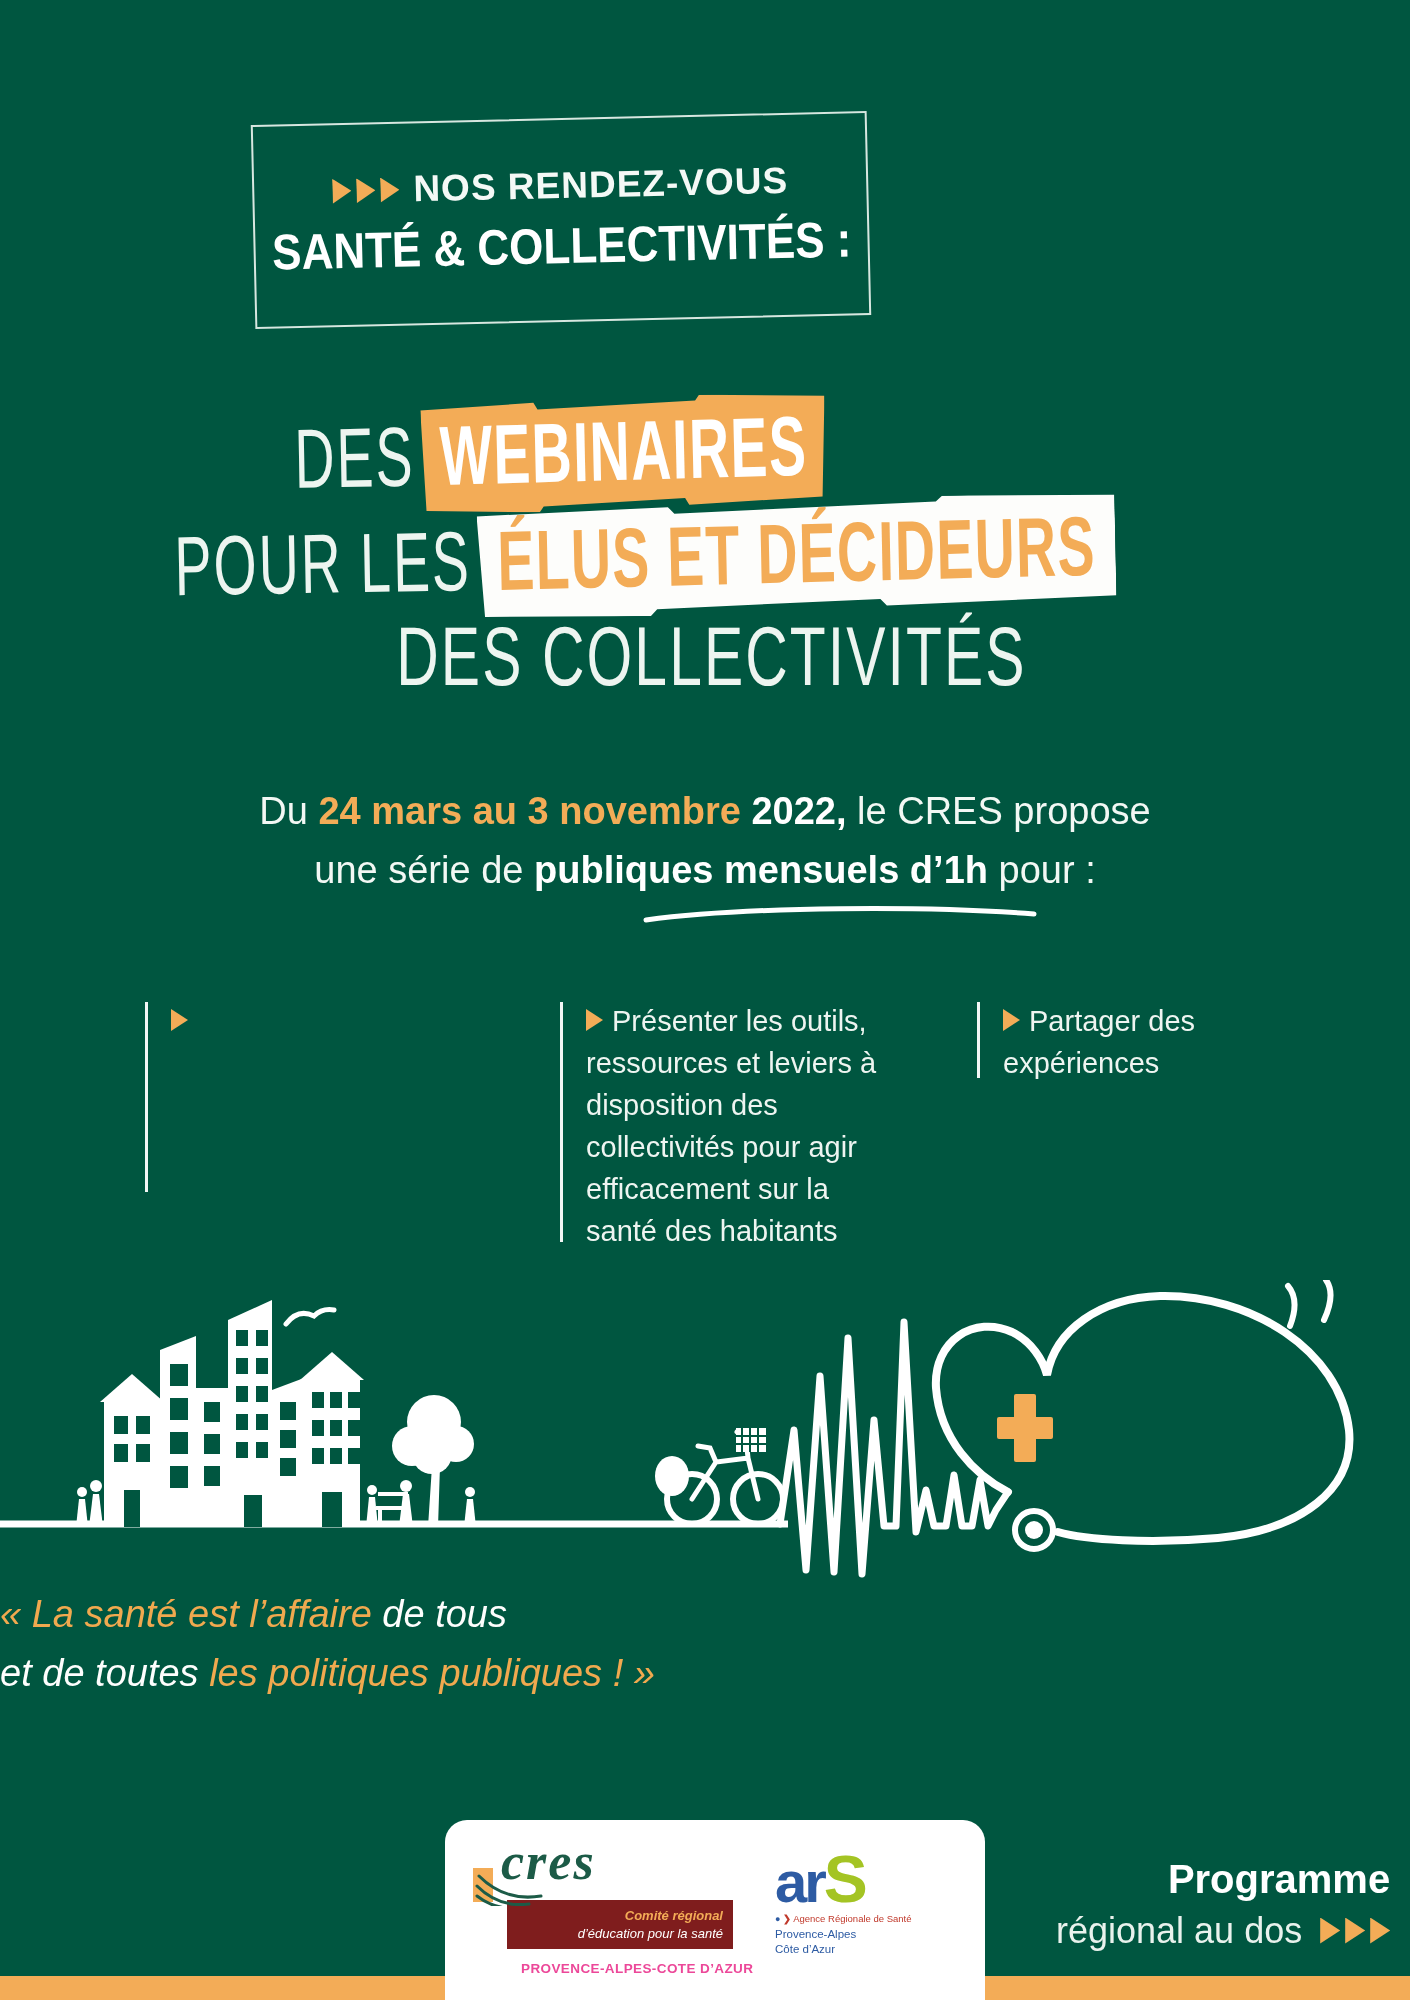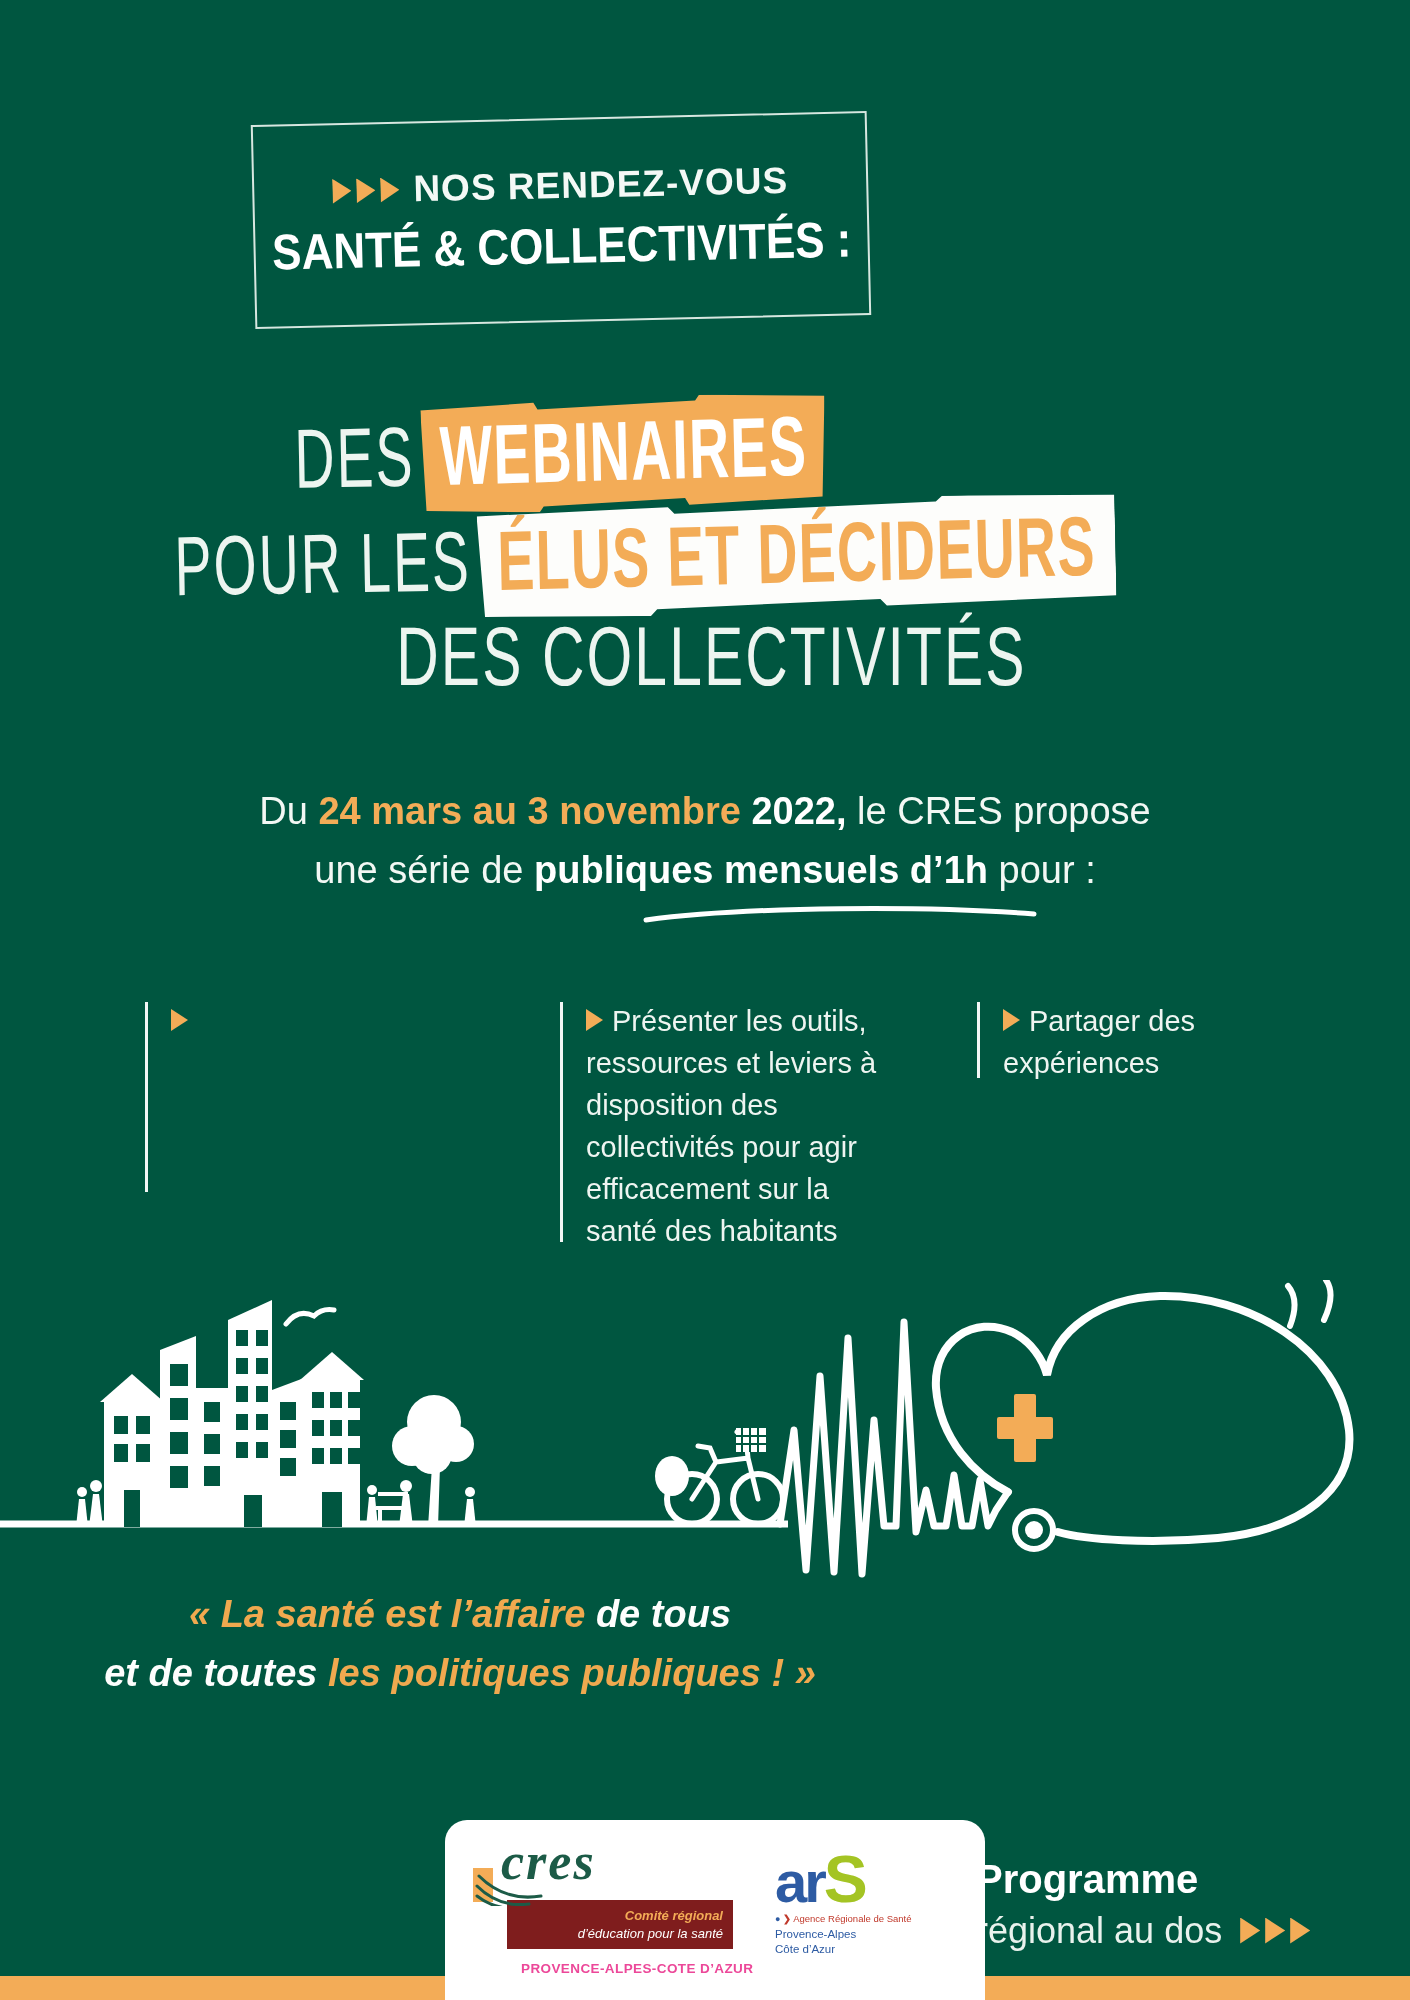--- a/index.html
+++ b/index.html
@@ -42,22 +42,22 @@
   .bullet-col{position:absolute;top:1000px;font-size:29px;line-height:1.45;color:#eef5f1;}
   .bullet-col .vline{position:absolute;left:0;top:2px;width:3px;background:rgba(255,255,255,.95);}
   .bullet-col .content{padding-left:26px;}
   .b-tri{display:inline-block;width:17px;height:22px;background:#F3AC57;clip-path:polygon(0 0,100% 50%,0 100%);margin-right:9px;}
   .col-1{left:145px;width:300px;} .col-1 .vline{height:190px;}
   .col-2{left:560px;width:330px;} .col-2 .vline{height:240px;}
   .col-3{left:977px;width:300px;} .col-3 .vline{height:76px;}
   
   .illus{position:absolute;left:0;top:1280px;}
   
-  .quote{position:absolute;left:0;top:1585px;width:920px;text-align:center;
-    font-size:38px;font-weight:bold;font-style:italic;line-height:1.55;}
+  .quote{position:absolute;left:0;top:1585px;width:920px;text-align:left;
+    font-size:38px;font-weight:normal;font-style:italic;line-height:1.55;}
   .quote .orange{color:#F0A94F;} .quote .white{color:#fdfefd;}
   
   .orange-strip{position:absolute;left:0;top:1976px;width:1410px;height:24px;background:#F3AC57;}
   .logo-card{position:absolute;left:445px;top:1820px;width:540px;height:180px;background:#fff;
     border-radius:22px 22px 0 0;display:flex;align-items:flex-start;justify-content:space-between;
     padding:26px 30px 0 28px;box-sizing:border-box;z-index:3;}
   .cres-logo{position:relative;width:268px;color:#1C5B47;}
   .cres-mark{position:relative;height:54px;}
   .cres-square{position:absolute;left:0;top:22px;width:20px;height:34px;background:#F3AC57;}
   .cres-swoosh{position:absolute;left:2px;top:26px;}
@@ -68,21 +68,21 @@
   .cres-banner .l1{color:#F3AC57;font-weight:bold;}
   .cres-banner .l2{color:#fff;}
   .cres-region{margin-top:12px;font-weight:bold;font-size:13.5px;letter-spacing:.4px;color:#ec4899;white-space:nowrap;padding-left:48px;}
   .ars-logo{width:180px;line-height:1;}
   .ars-name{white-space:nowrap;}
   .ars-ar{font-size:58px;font-weight:bold;color:#2D5BA3;letter-spacing:-3px;}
   .ars-s{font-size:66px;font-weight:bold;color:#A4C424;}
   .ars-agency{margin-top:2px;font-size:9.5px;color:#C0392B;white-space:nowrap;}
   .ars-agency .dot{color:#2D5BA3;font-size:9px;} .ars-agency .chev{color:#C0392B;font-weight:bold;}
   .ars-region{font-size:11.5px;color:#2D5BA3;line-height:1.3;margin-top:3px;}
-  .programme{position:absolute;left:976px;top:1854px;line-height:1.25;}
+  .programme{position:absolute;left:1056px;top:1854px;line-height:1.25;text-align:right;}
   .programme .p1{font-size:40px;font-weight:bold;color:#fff;}
   .programme .p2{font-size:36px;color:#e9f2ed;display:flex;align-items:center;gap:6px;margin-top:4px;}
   .programme .tri{width:20px;height:26px;}
   .programme .tris{display:flex;gap:5px;margin-left:12px;}
 </style>
 </head>
 <body>
 
 <div class="poster">
 

